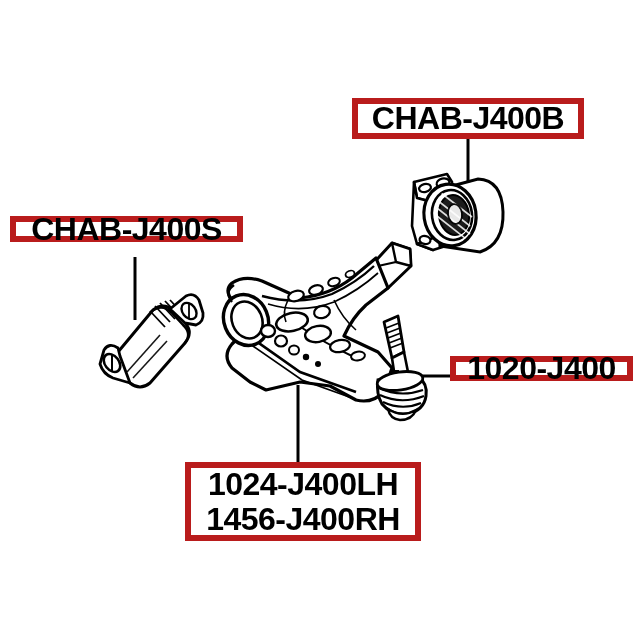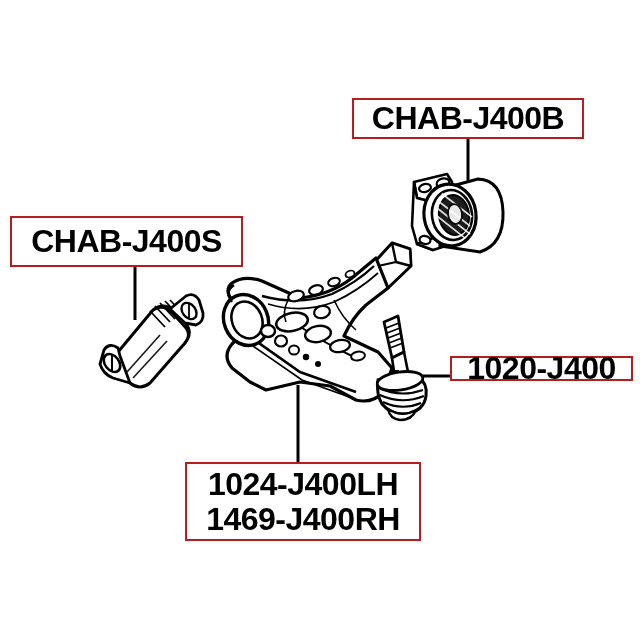--- a/index.html
+++ b/index.html
@@ -25,21 +25,21 @@
     position: absolute;
     left: 0; top: 0;
     width: 640px;
     height: 640px;
     display: block;
   }
   .part-label {
     position: absolute;
     box-sizing: border-box;
     background: #ffffff;
-    border: 2px solid #b91c1c;
+    border: 6px solid #b91c1c;
     display: flex;
     flex-direction: column;
     align-items: center;
     justify-content: center;
     color: #000000;
     font-weight: bold;
     letter-spacing: -0.5px;
     line-height: 1.02;
     white-space: nowrap;
     z-index: 6;
@@ -47,21 +47,21 @@
   .part-label .ln {
     display: block;
   }
   #label-chab-j400b {
     left: 352px; top: 98px;
     width: 232px; height: 41px;
     font-size: 32px;
   }
   #label-chab-j400s {
     left: 10px; top: 216px;
-    width: 233px; height: 51px;
+    width: 233px; height: 26px;
     font-size: 32px;
   }
   #label-1020-j400 {
     left: 450px; top: 356px;
     width: 183px; height: 25px;
     font-size: 32px;
   }
   #label-1024-j400 {
     left: 185px; top: 462px;
     width: 236px; height: 79px;
@@ -240,16 +240,16 @@
   <div class="part-label" id="label-chab-j400s">
     <span class="ln">CHAB-J400S</span>
   </div>
 
   <div class="part-label" id="label-1020-j400">
     <span class="ln">1020-J400</span>
   </div>
 
   <div class="part-label" id="label-1024-j400">
     <span class="ln">1024-J400LH</span>
-    <span class="ln">1469-J400RH</span>
+    <span class="ln">1456-J400RH</span>
   </div>
 
 </div>
 
 </body></html>

